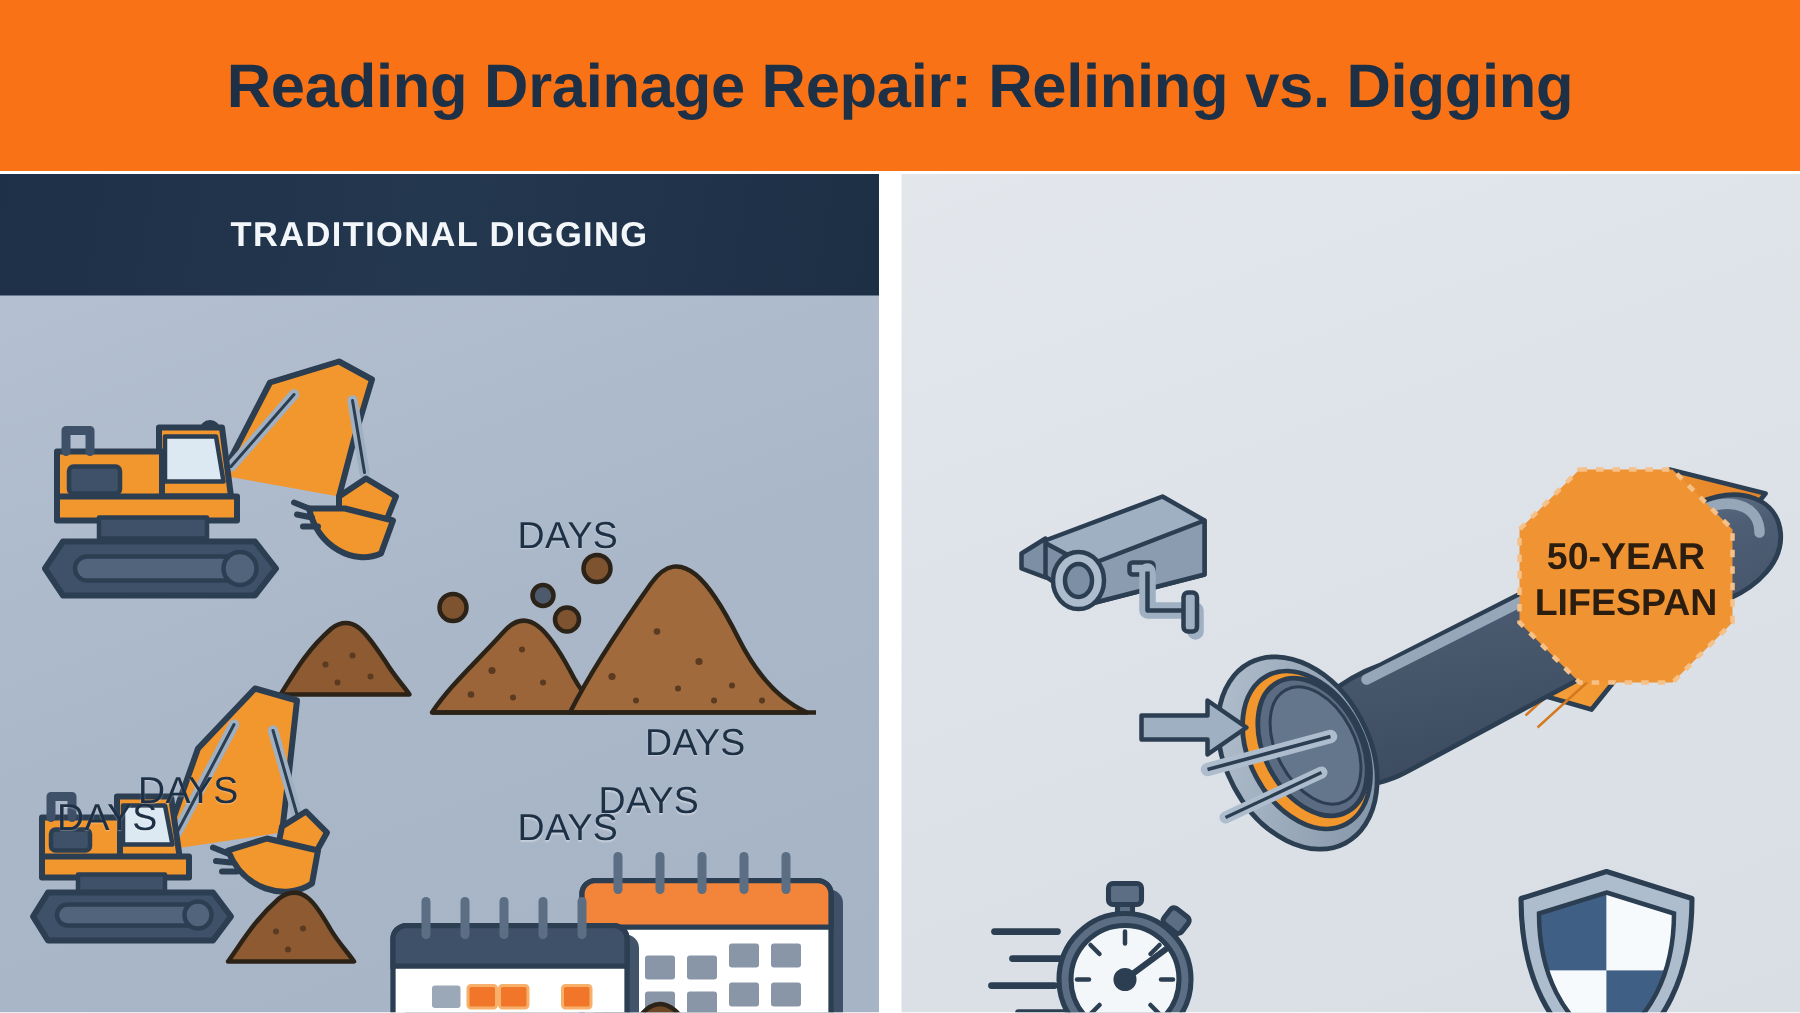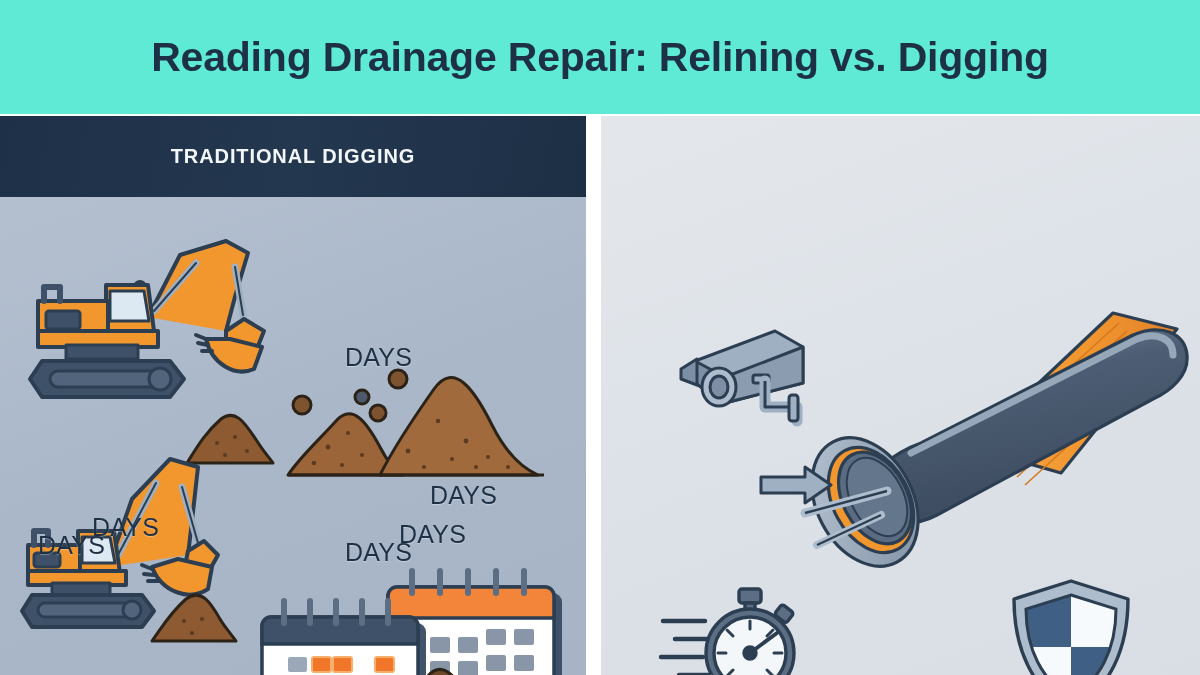--- a/index.html
+++ b/index.html
@@ -12,41 +12,41 @@
     overflow: hidden;
     position: relative;
   }
   .poster {
     position: absolute; inset: 0;
     background: #ffffff;
   }
   
   .title-bar {
     position: absolute; left: 0; top: 0; width: 1200px; height: 114px;
-    background: #5eead4;
+    background: #f97316;
     display: flex; align-items: center; justify-content: center;
   }
   .title-text {
     font-size: 41px; font-weight: bold; color: #1d3046;
     letter-spacing: -0.2px; white-space: nowrap;
     font-family: "Liberation Sans", sans-serif;
   }
   
   .panel {
     position: absolute; top: 116px; height: 559px; overflow: hidden;
   }
   .panel-left  { left: 0;   width: 586px; background: linear-gradient(160deg,#b6c2d2 0%, #aab7c8 55%, #a7b4c6 100%); }
   .panel-right { left: 601px; width: 599px; background: linear-gradient(160deg,#e3e7ec 0%, #dce1e7 60%, #d9dee5 100%); }
   .panel-head {
     position: absolute; left: 0; top: 0; width: 100%; height: 81px;
     background: linear-gradient(100deg,#1e3048 0%, #23374f 50%, #1d2f45 100%);
     display: flex; align-items: center; justify-content: center;
   }
   .panel-head span {
-    color: #f4f7fa; font-size: 20px; font-weight: bold; letter-spacing: 0.9px;
+    color: #f4f7fa; font-size: 23px; font-weight: bold; letter-spacing: 0.9px;
   }
   .panel-body { position: absolute; left: 0; top: 81px; width: 100%; bottom: 0; }
 
   
   .daylabel {
     position: absolute; color: #1d3046; font-weight: normal;
     font-size: 25px; letter-spacing: 0.2px; white-space: nowrap;
     text-shadow: 0 1px 1px rgba(255,255,255,.35);
   }
   .cap {
@@ -351,20 +351,27 @@
           <g stroke="#2c3e52" stroke-width="3" stroke-linejoin="round">
             <path d="M0 200 L44 200 L44 190 L70 208 L44 226 L44 216 L0 216 Z" fill="#9fb0c2"></path>
             <path d="M44 236 L126 214" stroke="#aebdcd" stroke-width="9" stroke-linecap="round"></path>
             <path d="M44 236 L126 214" stroke="#2c3e52" stroke-width="2.4" fill="none"></path>
             <path d="M56 268 L120 238" stroke="#aebdcd" stroke-width="8" stroke-linecap="round"></path>
             <path d="M56 268 L120 238" stroke="#2c3e52" stroke-width="2.2" fill="none"></path>
           </g>
         </svg>
       </div>
 
+      <div class="art" style="left:408px; top:112px;">
+        <svg width="150" height="150" viewBox="0 0 150 150">
+          <polygon points="44,4 106,4 146,44 146,106 106,146 44,146 4,106 4,44" fill="#f09333" stroke="#f6c189" stroke-width="3" stroke-dasharray="5 6"></polygon>
+          <text x="75" y="70" text-anchor="middle" font-family="Liberation Sans, sans-serif" font-size="25" font-weight="bold" fill="#2b1d10">50-YEAR</text>
+          <text x="75" y="101" text-anchor="middle" font-family="Liberation Sans, sans-serif" font-size="25" font-weight="bold" fill="#2b1d10">LIFESPAN</text>
+        </svg>
+      </div>
 
       <div class="art" style="left:60px; top:390px;">
         <svg width="170" height="120" viewBox="0 0 170 120">
           <g stroke="#2c3e52" stroke-width="3.4" stroke-linejoin="round" stroke-linecap="round">
 
             <g stroke-width="4.5">
               <path d="M2 34 L44 34"></path>
                 <path d="M14 52 L52 52"></path>
               <path d="M0 70 L42 70"></path>
                 <path d="M18 88 L56 88"></path>

